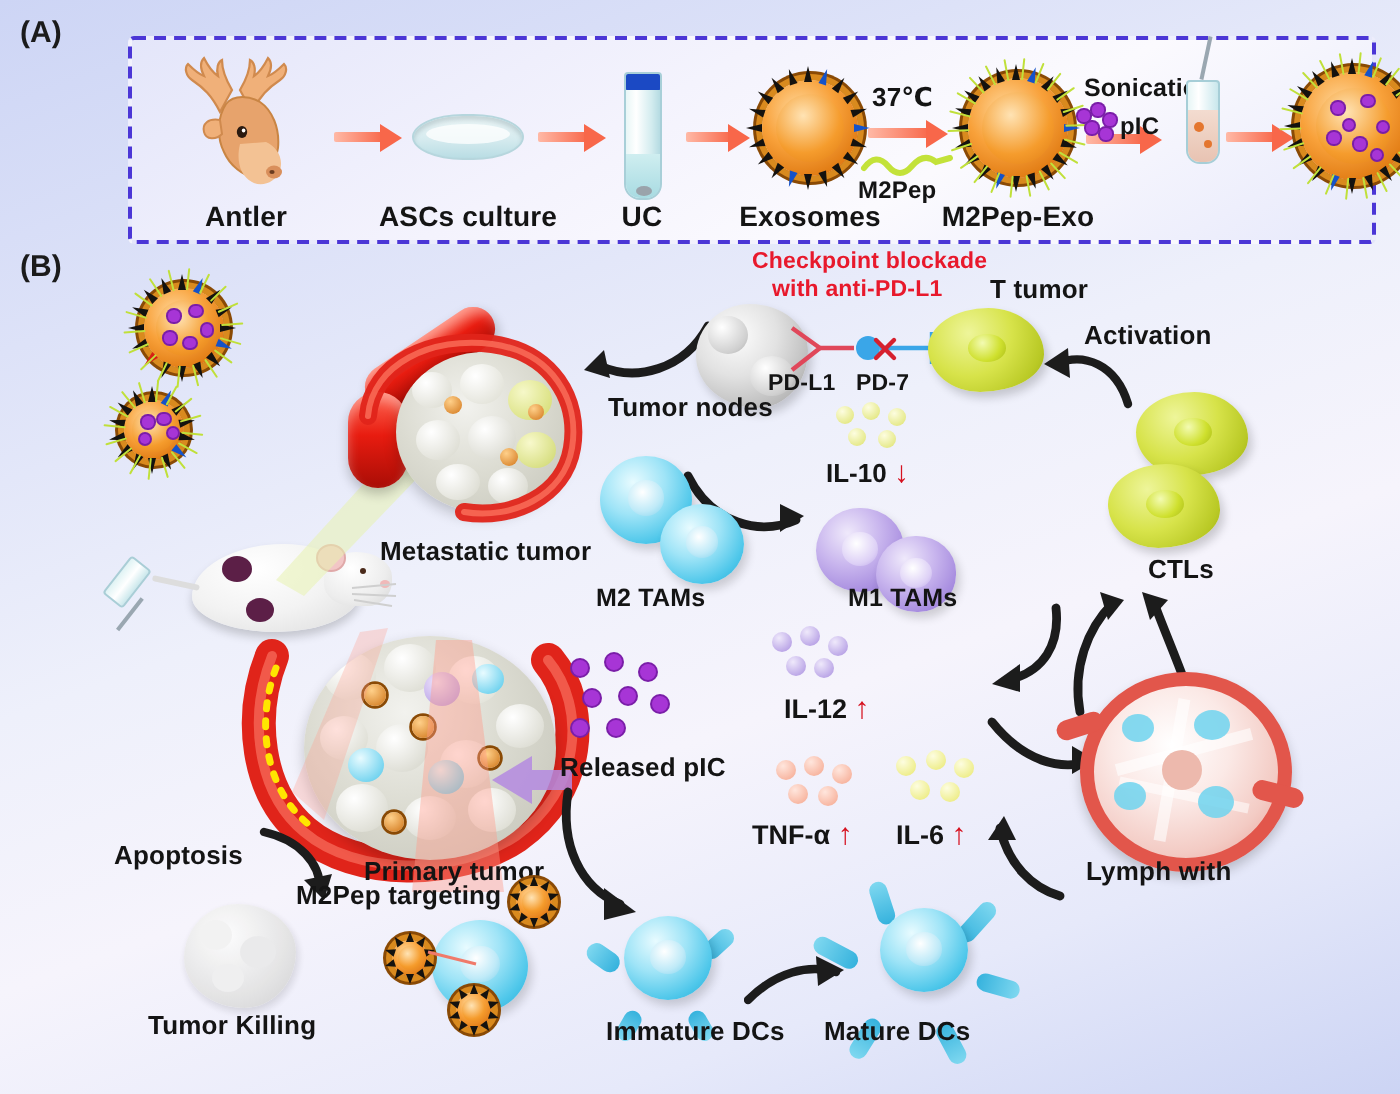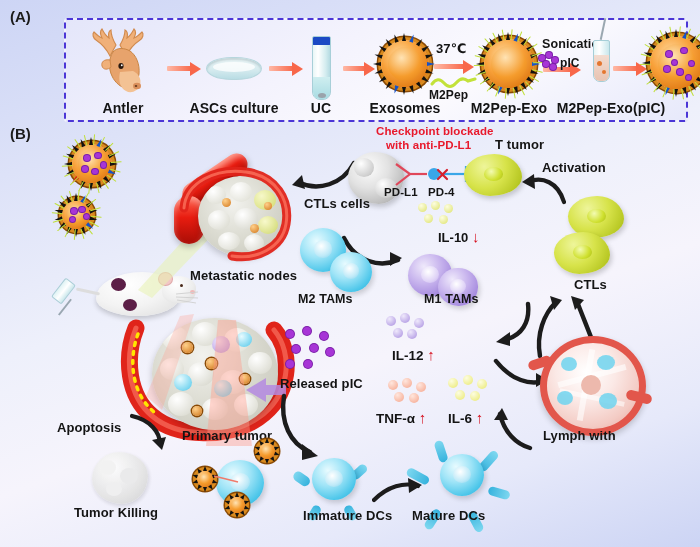--- a/index.html
+++ b/index.html
@@ -344,21 +344,20 @@
         <span class="plc" style="left: 27px; top: 33.48px;"></span>
         <span class="plc" style="left: 35.64px; top: 38.88px;"></span>
         <span class="plc" style="left: 21.6px; top: 23.76px;"></span>
       </div>
 
     <div class="lbl ctr" style="left:57px;top:80px;font-size:14px;">Antler</div>
     <div class="lbl ctr" style="left:168px;top:80px;font-size:14px;">ASCs culture</div>
     <div class="lbl ctr" style="left:255px;top:80px;font-size:14px;">UC</div>
     <div class="lbl ctr" style="left:339px;top:80px;font-size:14px;">Exosomes</div>
     <div class="lbl ctr" style="left:443px;top:80px;font-size:14px;">M2Pep-Exo</div>
-    <div class="lbl ctr" style="left:545px;top:80px;font-size:14px;">M2Pep-Exo(pIC)</div>
   </div>
 
   <div class="panel-tag" style="left:10px;top:125px;">(B)</div>
 
   <div class="exo" id="exoA" style="left:72px;top:144px;width:40px;height:40px;">
       <div class="core"></div>
       <span class="spike" style="left: 17.4px; top: -7px; transform: rotate(0deg) translateY(0px); transform-origin: 50% 27px;"></span>
       <span class="spike blue" style="left: 17.4px; top: -7px; transform: rotate(22.5deg) translateY(0px); transform-origin: 50% 27px;"></span>
       <span class="spike" style="left: 17.4px; top: -7px; transform: rotate(45deg) translateY(0px); transform-origin: 50% 27px;"></span>
       <span class="spike" style="left: 17.4px; top: -7px; transform: rotate(67.5deg) translateY(0px); transform-origin: 50% 27px;"></span>
@@ -468,43 +467,43 @@
     <span class="nestcell" style="left:20px;top:56px;width:22px;height:18px;background:radial-gradient(circle at 35% 30%,#fff,#d6d6ca);"></span>
     <span class="nestcell" style="left:46px;top:58px;width:20px;height:18px;background:radial-gradient(circle at 35% 30%,#fff,#d2d2c6);"></span>
     <span class="nestcell" style="left:24px;top:22px;width:9px;height:9px;background:radial-gradient(circle at 35% 30%,#ffd08a,#d2761a);"></span>
     <span class="nestcell" style="left:52px;top:48px;width:9px;height:9px;background:radial-gradient(circle at 35% 30%,#ffd08a,#d2761a);"></span>
     <span class="nestcell" style="left:66px;top:26px;width:8px;height:8px;background:radial-gradient(circle at 35% 30%,#ffd08a,#d2761a);"></span>
   </div>
   <svg style="position:absolute;left:176px;top:160px;" width="120" height="104">
     <path d="M8 48 C10 22 40 8 70 12 C100 16 114 40 110 64 C106 88 80 100 56 96" fill="none" stroke="#e0241a" stroke-width="9" stroke-linecap="round" opacity=".95"></path>
     <path d="M8 48 C10 22 40 8 70 12 C100 16 114 40 110 64 C106 88 80 100 56 96" fill="none" stroke="#ff7a64" stroke-width="3" stroke-linecap="round" opacity=".7"></path>
   </svg>
-  <div class="lbl" style="left:190px;top:268px;font-size:13px;">Metastatic nodes</div>
+  <div class="lbl" style="left:190px;top:268px;font-size:13px;">Metastatic tumor</div>
 
   <svg class="carrow" style="left:288px;top:155px;" width="70" height="44">
     <path d="M66 8 C54 30 30 36 12 28" fill="none" stroke="#1c1c1c" stroke-width="4.4" stroke-linecap="round"></path>
     <path d="M14 20 L4 30 L17 34 Z" fill="#1c1c1c"></path>
   </svg>
 
   <div class="tumorgrey" style="left:348px;top:152px;"></div>
-  <div class="lbl" style="left:304px;top:196px;font-size:13px;">CTLs cells</div>
+  <div class="lbl" style="left:304px;top:196px;font-size:13px;">Tumor nodes</div>
 
   <div class="lbl red" style="left:376px;top:125px;font-size:11.5px;">Checkpoint blockade</div>
   <div class="lbl red" style="left:386px;top:139px;font-size:11.5px;">with anti-PD-L1</div>
 
   <svg style="position:absolute;left:394px;top:158px;" width="96" height="36">
     <path d="M2 6 L16 16 L2 27" fill="none" stroke="#e0475a" stroke-width="2.2"></path>
     <line x1="16" y1="16" x2="33" y2="16" stroke="#e0475a" stroke-width="2.2"></line>
     <circle cx="40" cy="16" r="6" fill="#3aa6e8"></circle>
     <line x1="46" y1="16" x2="72" y2="16" stroke="#3aa6e8" stroke-width="2.2"></line>
     <path d="M72 8 L72 24" stroke="#3aa6e8" stroke-width="2.2"></path>
     <path d="M44 12 L53 21 M53 12 L44 21" stroke="#d6202e" stroke-width="2.2" stroke-linecap="round"></path>
   </svg>
   <div class="lbl" style="left:384px;top:186px;font-size:11.5px;">PD-L1</div>
-  <div class="lbl" style="left:428px;top:186px;font-size:11.5px;">PD-4</div>
+  <div class="lbl" style="left:428px;top:186px;font-size:11.5px;">PD-7</div>
 
   <div class="tcell" style="left:464px;top:154px;width:58px;height:42px;">
       <span class="nuc"></span>
     </div>
   <div class="lbl" style="left:495px;top:137px;font-size:13px;">T tumor</div>
 
   <div class="lbl" style="left:542px;top:160px;font-size:13px;">Activation</div>
   <svg class="carrow" style="left:516px;top:168px;" width="54" height="42">
     <path d="M48 34 C42 14 26 8 12 14" fill="none" stroke="#1c1c1c" stroke-width="4.2" stroke-linecap="round"></path>
     <path d="M18 6 L6 14 L19 21 Z" fill="#1c1c1c"></path>
@@ -527,21 +526,21 @@
     <path d="M3 6 L16 10 L7 20 Z" fill="#1c1c1c"></path>
   </svg>
 
   <div style="position:absolute;left:418px;top:203px;">
     <span class="dot" style="left:0;top:0;width:9px;height:9px;background:radial-gradient(circle at 35% 30%,#fdfde0,#dde26b);position:absolute"></span>
     <span class="dot" style="left:13px;top:-2px;width:9px;height:9px;background:radial-gradient(circle at 35% 30%,#fdfde0,#dde26b);position:absolute"></span>
     <span class="dot" style="left:26px;top:1px;width:9px;height:9px;background:radial-gradient(circle at 35% 30%,#fdfde0,#dde26b);position:absolute"></span>
     <span class="dot" style="left:6px;top:11px;width:9px;height:9px;background:radial-gradient(circle at 35% 30%,#fdfde0,#dde26b);position:absolute"></span>
     <span class="dot" style="left:21px;top:12px;width:9px;height:9px;background:radial-gradient(circle at 35% 30%,#fdfde0,#dde26b);position:absolute"></span>
   </div>
-  <div style="position:absolute;left:438px;top:228px;font-size:13px;font-weight:700;color:#141414;white-space:nowrap;">
+  <div style="position:absolute;left:413px;top:228px;font-size:13px;font-weight:700;color:#141414;white-space:nowrap;">
     <span>IL-10</span>
     <span class="dn" style="font-size:15px;">↓</span>
   </div>
 
   <svg class="carrow" style="left:340px;top:228px;" width="66" height="46">
     <path d="M4 10 C16 34 40 40 58 32" fill="none" stroke="#1c1c1c" stroke-width="4.4" stroke-linecap="round"></path>
     <path d="M50 24 L62 30 L50 38 Z" fill="#1c1c1c"></path>
   </svg>
 
   <div class="dcbody" style="left:300px;top:228px;width:46px;height:44px;">
@@ -607,20 +606,21 @@
 
   <div style="position:absolute;left:92px;top:452px;width:56px;height:52px;border-radius:48% 52% 46% 54%/52% 46% 54% 48%;
        background:radial-gradient(circle at 38% 30%,#fdfdfd,#e6e6e6 55%,#cfcfcf 100%);opacity:.92;
        box-shadow:1px 2px 4px rgba(0,0,0,.14);">
     <span style="position:absolute;left:8px;top:8px;width:16px;height:15px;border-radius:50%;background:#f2f2f2"></span>
     <span style="position:absolute;left:28px;top:16px;width:18px;height:16px;border-radius:50%;background:#eaeaea"></span>
     <span style="position:absolute;left:14px;top:30px;width:16px;height:14px;border-radius:50%;background:#efefef"></span>
   </div>
   <div class="lbl" style="left:74px;top:505px;font-size:13px;">Tumor Killing</div>
 
+  <div class="lbl" style="left:148px;top:440px;font-size:13px;">M2Pep targeting</div>
   <div class="dcbody" style="left:216px;top:460px;width:48px;height:46px;">
       <span class="n"></span>
     </div>
   <div class="exo" style="left:258px;top:442px;width:18px;height:18px;">
       <div class="core"></div>
       <span class="spike" style="border-bottom-width: 5px; left: 7px; top: -4px; transform-origin: 50% 13px; transform: rotate(0deg);"></span>
       <span class="spike" style="border-bottom-width: 5px; left: 7px; top: -4px; transform-origin: 50% 13px; transform: rotate(36deg);"></span>
       <span class="spike" style="border-bottom-width: 5px; left: 7px; top: -4px; transform-origin: 50% 13px; transform: rotate(72deg);"></span>
       <span class="spike" style="border-bottom-width: 5px; left: 7px; top: -4px; transform-origin: 50% 13px; transform: rotate(108deg);"></span>
       <span class="spike" style="border-bottom-width: 5px; left: 7px; top: -4px; transform-origin: 50% 13px; transform: rotate(144deg);"></span>

